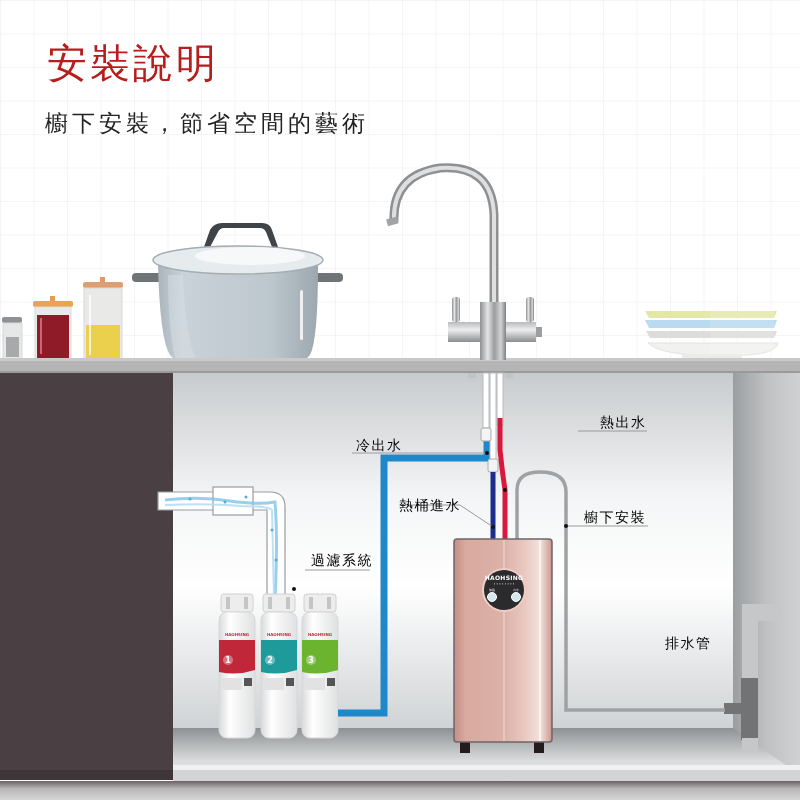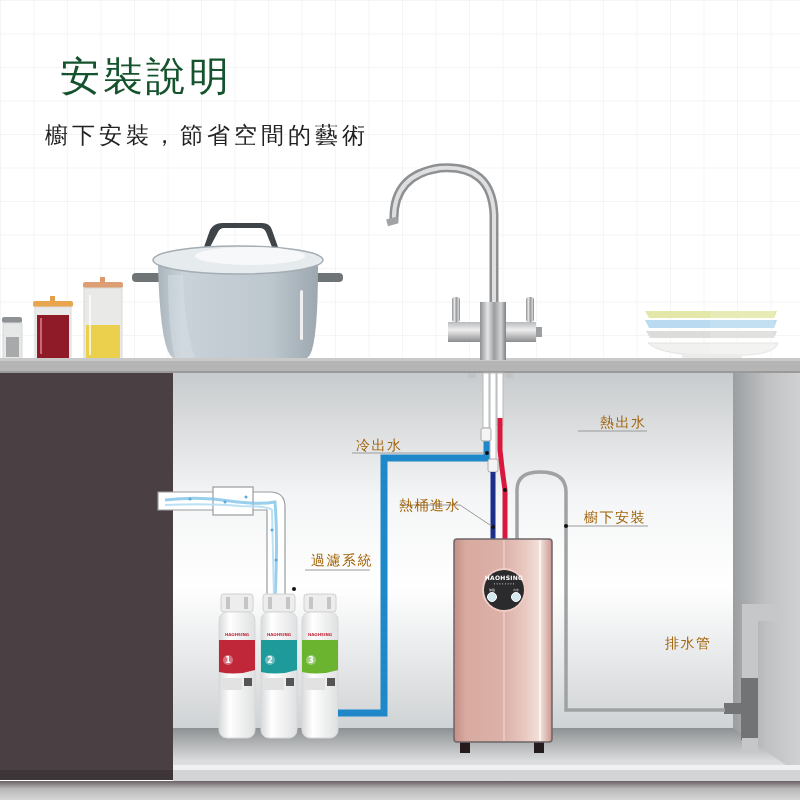--- a/index.html
+++ b/index.html
@@ -1,20 +1,20 @@
 <!DOCTYPE html>
 <html><head>
 <meta charset="utf-8">
 <style>
   html, body { margin: 0; padding: 0; }
   body { width: 800px; height: 800px; overflow: hidden; position: relative; background: #ffffff; font-family: "DejaVu Sans", "Liberation Sans", sans-serif; }
   #stage { position: absolute; left: 0; top: 0; width: 800px; height: 800px; }
-  .title { position: absolute; left: 47px; top: 38px; font-size: 40px; letter-spacing: 3px; color: #14532d; font-weight: normal; margin: 13px; line-height: 50px; }
-  .subtitle { position: absolute; left: 45px; top: 120px; font-size: 23px; letter-spacing: 4px; color: #222; margin: 0; line-height: 30px; }
-  .lbl { position: absolute; font-size: 14px; color: #a16207; letter-spacing: 1.5px; line-height: 18px; white-space: nowrap; }
+  .title { position: absolute; left: 47px; top: 38px; font-size: 40px; letter-spacing: 3px; color: #b91c1c; font-weight: normal; margin: 0; line-height: 50px; }
+  .subtitle { position: absolute; left: 45px; top: 108px; font-size: 23px; letter-spacing: 4px; color: #222; margin: 0; line-height: 30px; }
+  .lbl { position: absolute; font-size: 14px; color: #000000; letter-spacing: 1.5px; line-height: 18px; white-space: nowrap; }
   svg text { font-family: "DejaVu Sans", sans-serif; }
 </style>
 </head>
 <body>
 
 <div id="stage">
 <svg width="800" height="800" viewBox="0 0 800 800" xmlns="http://www.w3.org/2000/svg" style="position:absolute;left:0;top:0">
   <defs>
     <pattern id="grid" width="33.5" height="33.5" patternUnits="userSpaceOnUse">
       <path d="M33.5 0 L0 0 0 33.5" fill="none" stroke="#ececec" stroke-width="1"></path>

